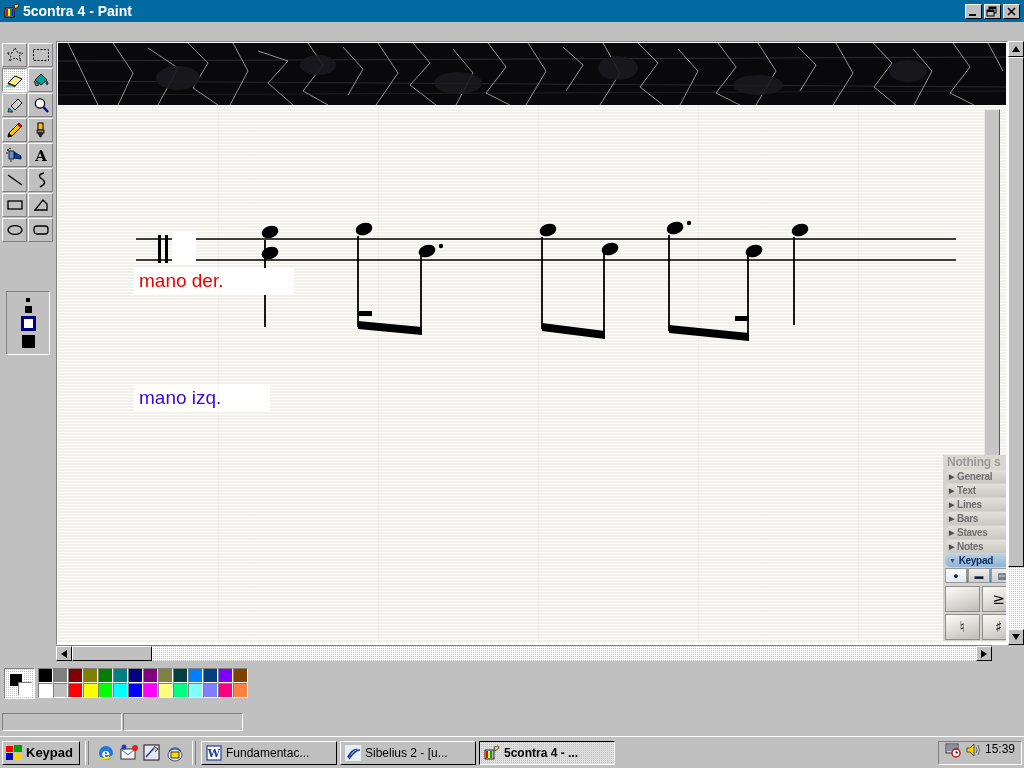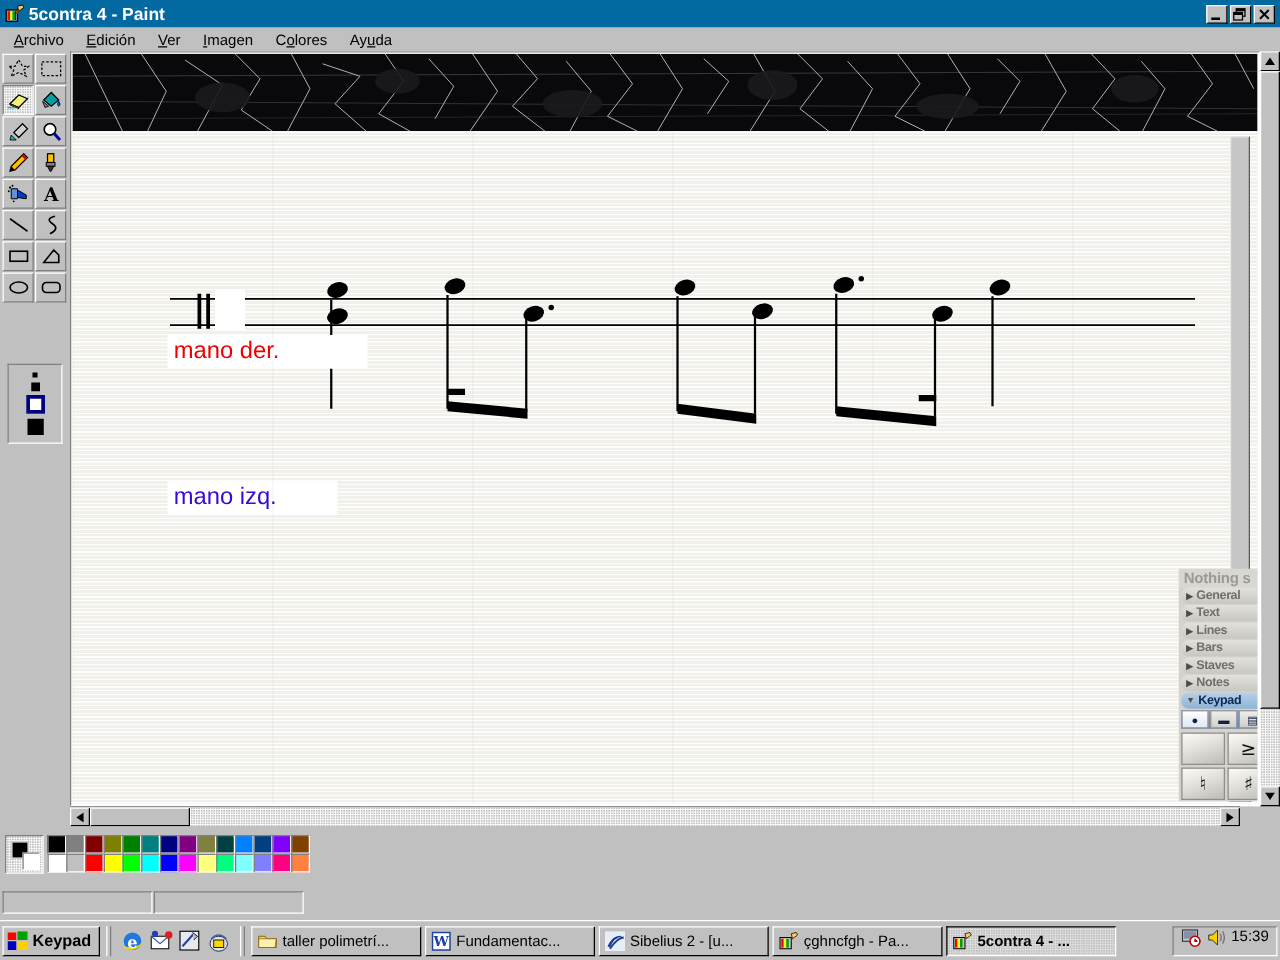--- a/index.html
+++ b/index.html
@@ -387,28 +387,20 @@
         </svg>
       </div>
       <div class="tb-btn">
         <svg width="15" height="13" viewBox="0 0 15 13">
           <path d="M4 3 L11 10 M11 3 L4 10" stroke="#000" stroke-width="1.6"></path>
         </svg>
       </div>
     </div>
   </div>
 
-  <div class="menubar">
-    <div class="menu-item"><u>A</u>rchivo</div>
-    <div class="menu-item"><u>E</u>dición</div>
-    <div class="menu-item"><u>V</u>er</div>
-    <div class="menu-item"><u>I</u>magen</div>
-    <div class="menu-item">C<u>o</u>lores</div>
-    <div class="menu-item">Ay<u>u</u>da</div>
-  </div>
 
   <div class="toolbox">
     <div class="tool-grid">
       <div class="tool">
         <svg width="18" height="16" viewBox="0 0 18 16">
             <path d="M9 1 L12 6 L17 6 L13 9 L15 14 L9 11 L3 14 L5 9 L1 6 L6 6 Z" fill="none" stroke="#000" stroke-width="1" stroke-dasharray="2,1.5"></path>
           </svg>
       </div>
       <div class="tool">
         <svg width="18" height="14" viewBox="0 0 18 14">
@@ -769,49 +761,32 @@
           <ellipse cx="10" cy="12" rx="7" ry="6" fill="#d8e4f4" stroke="#334" stroke-width="0.8"></ellipse>
           <rect x="6" y="9" width="8" height="6" fill="#ffd700" stroke="#000" stroke-width="0.7"></rect>
           <path d="M4 8 q6 -6 12 0" fill="none" stroke="#4060a0" stroke-width="1.2"></path>
         </svg>
       </div>
     </div>
     <div class="handle"></div>
 
     <div class="task-btn">
       <svg class="task-icon" viewBox="0 0 16 16">
-        <path d="M1 4 L6 4 L7.5 6 L15 6 L15 13 L1 13 Z" fill="#ffd060" stroke="#806000" stroke-width="0.8"></path>
-        <path d="M1 6 L15 6 L14 13 L1 13 Z" fill="#fff0b0" stroke="#806000" stroke-width="0.6"></path>
-      </svg>
-      <span>taller polimetrí...</span>
-    </div>
-    <div class="task-btn">
-      <svg class="task-icon" viewBox="0 0 16 16">
         <rect x="1" y="1" width="14" height="14" fill="#ffffff" stroke="#2040a0" stroke-width="1.2"></rect>
         <text x="8" y="12" font-size="11" font-weight="bold" text-anchor="middle" fill="#2040a0" font-family="DejaVu Serif, serif">W</text>
       </svg>
       <span>Fundamentac...</span>
     </div>
     <div class="task-btn">
       <svg class="task-icon" viewBox="0 0 16 16">
         <rect x="0" y="0" width="16" height="16" fill="#e8eef8"></rect>
         <path d="M2 12 q5 -10 12 -8 q-7 1 -10 9 Z" fill="#1b3f8f"></path>
         <path d="M4 14 q6 -9 11 -9" fill="none" stroke="#1b3f8f" stroke-width="1.6"></path>
       </svg>
       <span>Sibelius 2 - [u...</span>
-    </div>
-    <div class="task-btn">
-      <svg class="task-icon" viewBox="0 0 16 16">
-        <rect x="1" y="5" width="9" height="9" fill="#c0c0c0" stroke="#000" stroke-width="0.8"></rect>
-        <rect x="2" y="6" width="2" height="7" fill="#ff0000"></rect>
-        <rect x="4" y="6" width="2" height="7" fill="#ffff00"></rect>
-        <rect x="6" y="6" width="2" height="7" fill="#00a000"></rect>
-        <path d="M10 2 L14 1 L15 3 L11 6 Z" fill="#ffcc66" stroke="#000" stroke-width="0.6"></path>
-      </svg>
-      <span>çghncfgh - Pa...</span>
     </div>
     <div class="task-btn active">
       <svg class="task-icon" viewBox="0 0 16 16">
         <rect x="1" y="5" width="9" height="9" fill="#c0c0c0" stroke="#000" stroke-width="0.8"></rect>
         <rect x="2" y="6" width="2" height="7" fill="#ff0000"></rect>
         <rect x="4" y="6" width="2" height="7" fill="#ffff00"></rect>
         <rect x="6" y="6" width="2" height="7" fill="#00a000"></rect>
         <path d="M10 2 L14 1 L15 3 L11 6 Z" fill="#ffcc66" stroke="#000" stroke-width="0.6"></path>
       </svg>
       <span>5contra 4 - ...</span>

